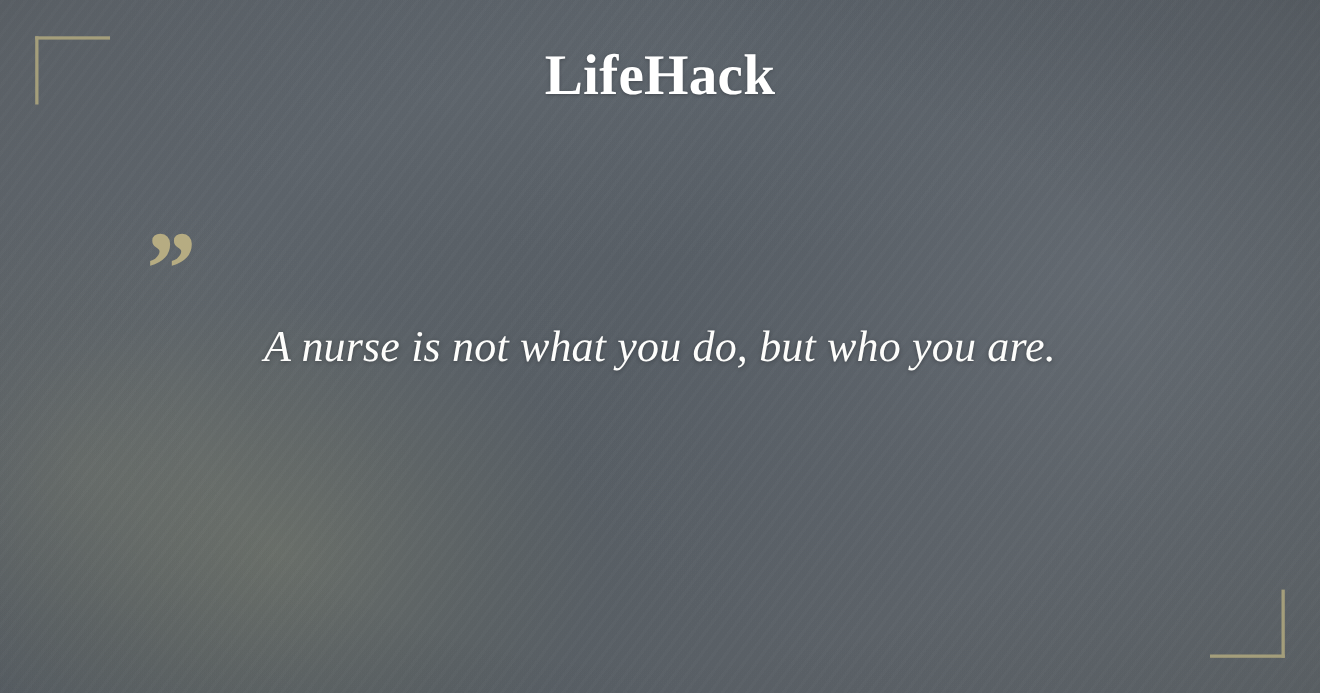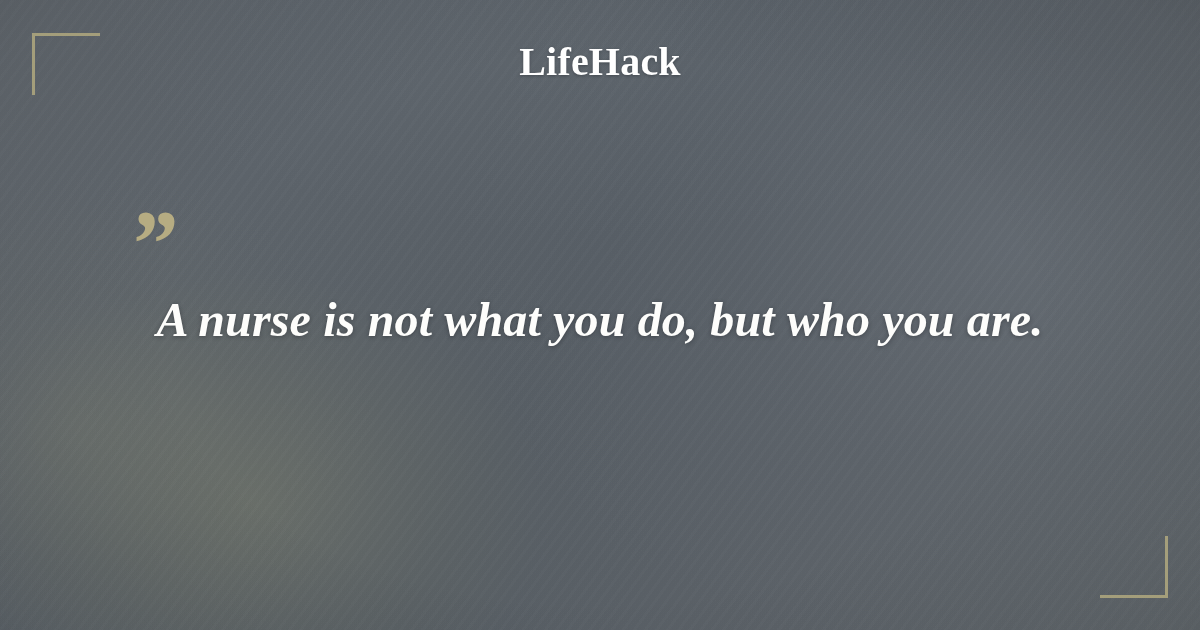--- a/index.html
+++ b/index.html
@@ -114,21 +114,21 @@
   }
 
   
   .brand {
     position: absolute;
     top: 40px;
     left: 0;
     width: 1200px;
     text-align: center;
     font-family: "Liberation Serif", "DejaVu Serif", serif;
-    font-size: 40px;
+    font-size: 52px;
     font-weight: 700;
     letter-spacing: 0.2px;
     color: #ffffff;
     line-height: 1.1;
     text-shadow: 0 1px 3px rgba(20,24,28,0.35);
   }
 
   
   .quote-mark {
     position: absolute;
@@ -150,22 +150,22 @@
     top: 288px;
     width: 1200px;
     padding: 0 90px;
     text-align: center;
   }
 
   .quote-text {
     display: inline-block;
     font-family: "Liberation Serif", "DejaVu Serif", serif;
     font-style: italic;
-    font-weight: 700;
-    font-size: 48px;
+    font-weight: 400;
+    font-size: 40px;
     line-height: 1.34;
     color: #fdfdfb;
     letter-spacing: 0.15px;
     text-shadow: 0 1px 4px rgba(22,26,30,0.40);
   }
 </style>
 </head>
 <body>
 
 <div class="card">

